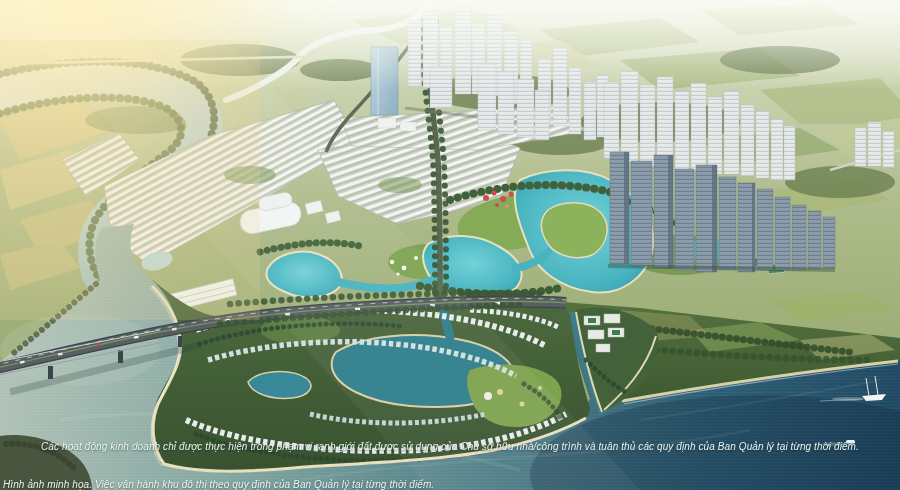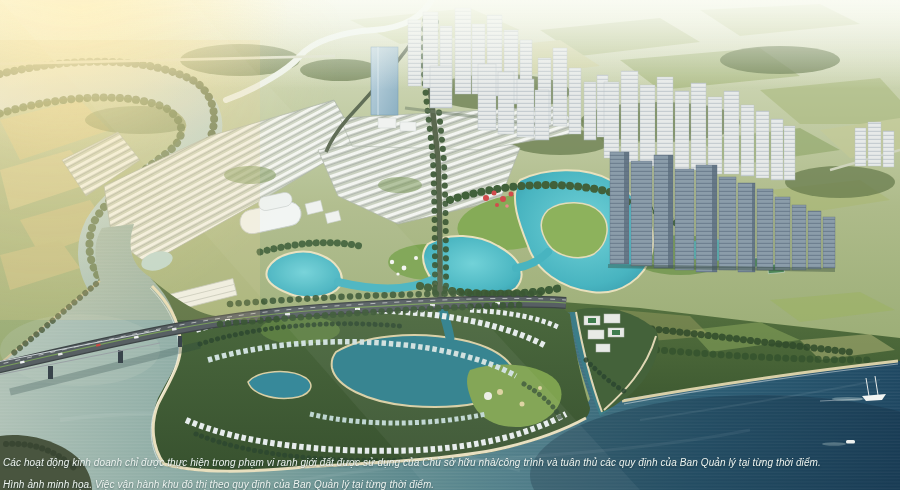--- a/index.html
+++ b/index.html
@@ -3,21 +3,21 @@
 <meta charset="utf-8">
 <style>
   html,body{margin:0;padding:0;background:#222;}
   .stage{position:relative;width:900px;height:490px;overflow:hidden;
          font-family:"Liberation Sans",sans-serif;background:#9fae7e;}
   .stage svg{position:absolute;left:0;top:0;display:block;}
   .disclaimer{position:absolute;left:3px;width:894px;white-space:nowrap;overflow:hidden;
     font:italic 10px/13px "Liberation Sans",sans-serif;color:#eef4f0;
     text-shadow:0 1px 2px rgba(15,40,45,.55);letter-spacing:.1px;}
   .line1{top:478px;}
-  .line2{top:456px;}
+  .line2{top:440px;text-align:center;}
 </style>
 </head>
 <body>
 
 <div class="stage">
 <svg width="900" height="490" viewBox="0 0 900 490">
   <defs>
     <linearGradient id="skyg" x1="0" y1="0" x2="0" y2="1">
       <stop offset="0" stop-color="#e9ecd9"></stop>
           <stop offset=".18" stop-color="#c9d2ae"></stop>

